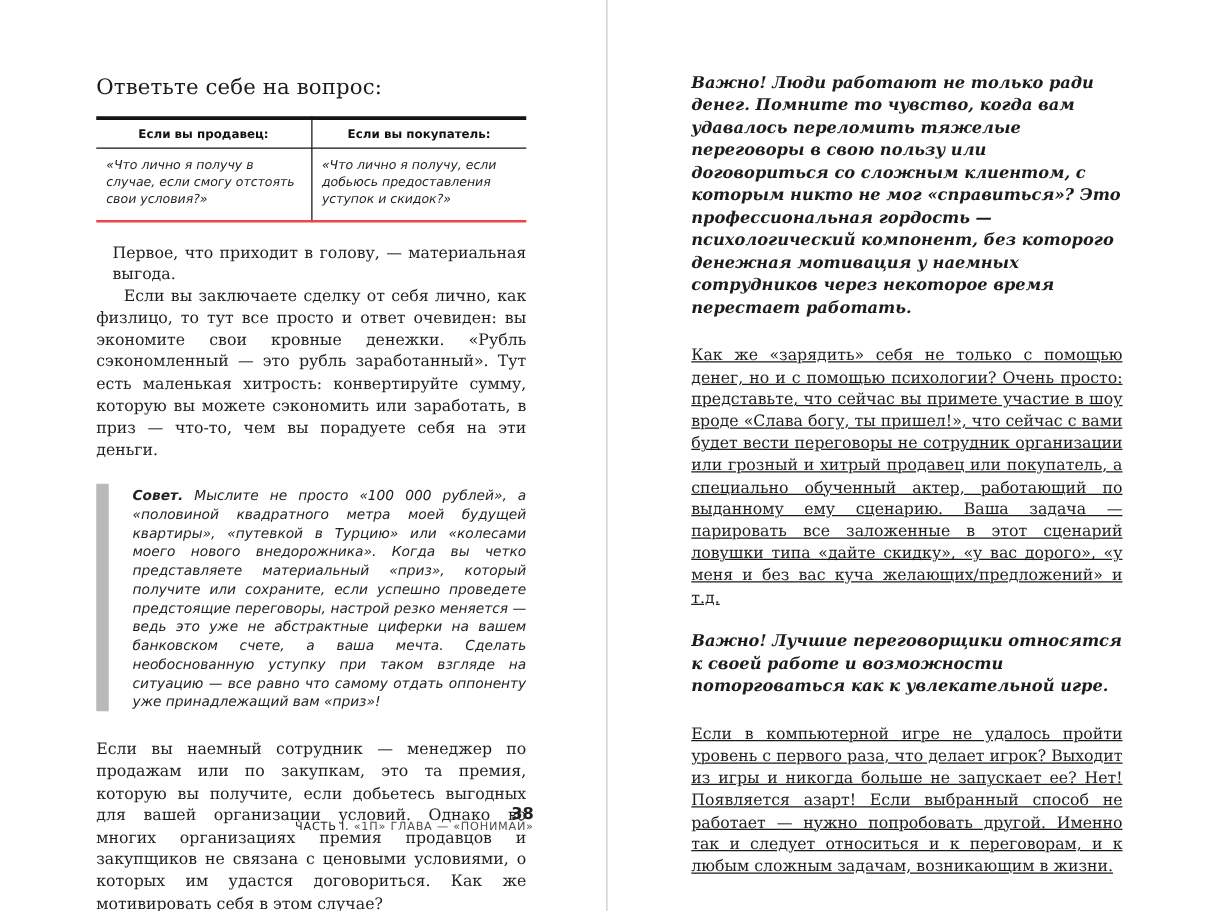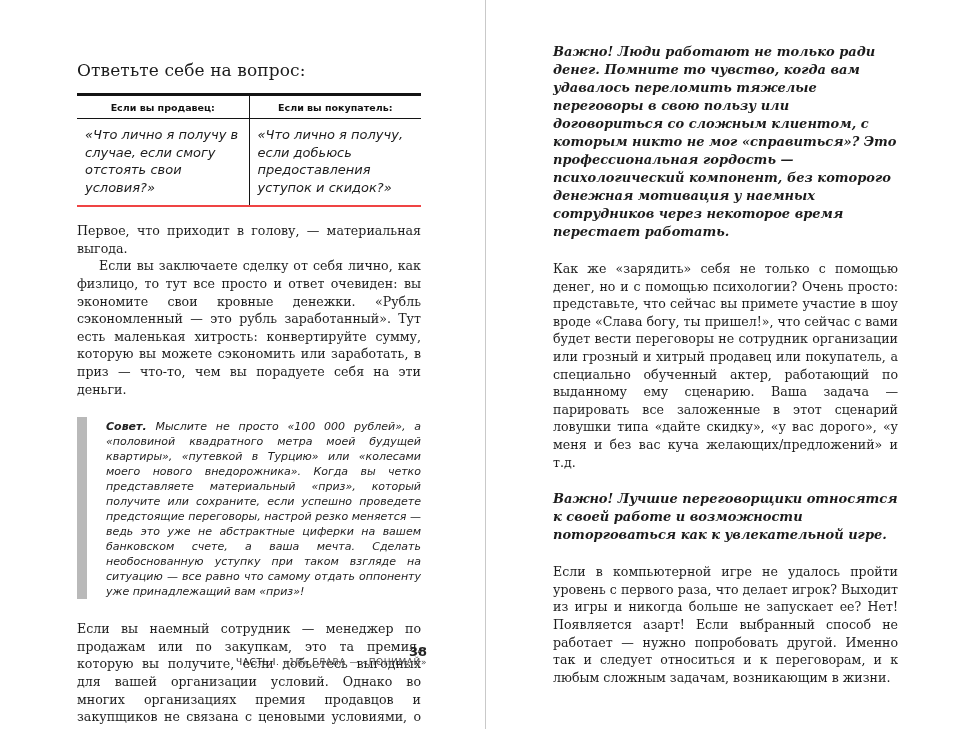--- a/index.html
+++ b/index.html
@@ -13,71 +13,71 @@
   }
   .gutter {
     position:absolute; left:485px; top:0; height:729px; width:1px;
     background:#c9c9c9;
   }
   .page { position:absolute; top:0; height:582px; background:transparent; }
   .page.left  { left:0;   width:485px; }
   .page.right { left:486px; width:484px; }
   .content { position:absolute; }
   .left  .content { left:77px; top:60px; width:344px; }
-  .right .content { left:67px; top:43px; width:345px; }
+  .right .content { left:67px; top:58px; width:345px; }
 
   .heading {
     font-size:17px; font-weight:normal; color:#1b1b1b;
     margin:0 0 13px 0; letter-spacing:0.1px;
   }
 
   table.qa {
     width:100%; border-collapse:collapse;
     border-top:3px solid #141414;
     border-bottom:2px solid #ef4444;
     font-family:"DejaVu Sans", sans-serif;
   }
   .qa th {
     font-size:9.5px; font-weight:bold; text-align:center;
     padding:6px 4px 5px; color:#111;
     border-bottom:1.5px solid #141414;
   }
   .qa th.first, .qa td.first { border-right:1.5px solid #141414; }
   .qa td {
-    font-size:13px; font-style:italic; line-height:1.35;
+    font-size:10px; font-style:italic; line-height:1.35;
     padding:7px 8px 9px; vertical-align:top; color:#1c1c1c;
     width:50%;
   }
 
   .body-p {
     font-size:12.6px; line-height:17.6px;
     text-align:justify; margin:0; color:#1d1d1d;
   }
-  .mt1 { margin-top:15px; }
+  .mt1 { margin-top:15px;margin-left:13px; }
   .indent { text-indent:22px; }
   .bold-inline { font-weight:normal; }
 
   .tip { display:flex; margin-top:19px; }
   .tip-bar { flex:0 0 10px; background:#b9b9b9; margin-right:19px; }
   .tip-body {
     flex:1 1 auto;
     font-family:"DejaVu Sans", sans-serif; font-style:italic;
     font-size:11px; line-height:15px; text-align:justify;
     color:#222; padding-top:2px;
   }
   .tip-label { font-weight:bold; }
 
   .p3 { margin-top:21px; }
 
   .imp {
     font-weight:bold; font-style:italic;
     font-size:13px; line-height:18px;
     margin:0 0 19px 0; text-align:left; color:#1c1c1c;
   }
-  .right .plain { margin:1px 0 19px 0; }
+  .right .plain { margin:1px 0 19px 0;text-decoration:underline; }
 
   .footer {
     position:absolute; top:645px;
     display:flex; justify-content:space-between; align-items:flex-end;
     font-family:"DejaVu Sans", sans-serif;
   }
   .left  .footer { left:83px; width:344px;flex-direction:column; }
   .right .footer { left:67px; width:345px; }
   .pnum { font-weight:bold; font-size:13px; color:#222; line-height:1; }
   .ftext {

